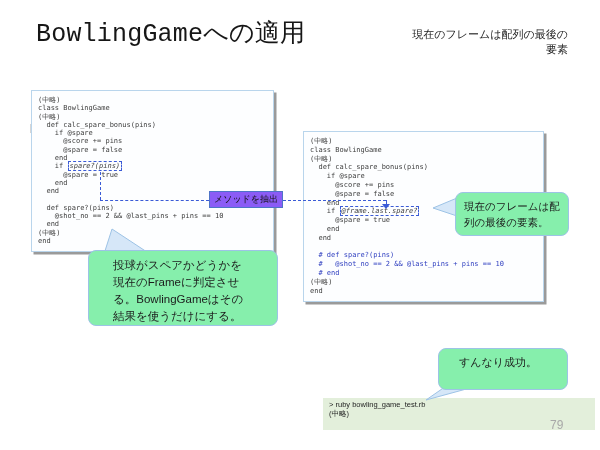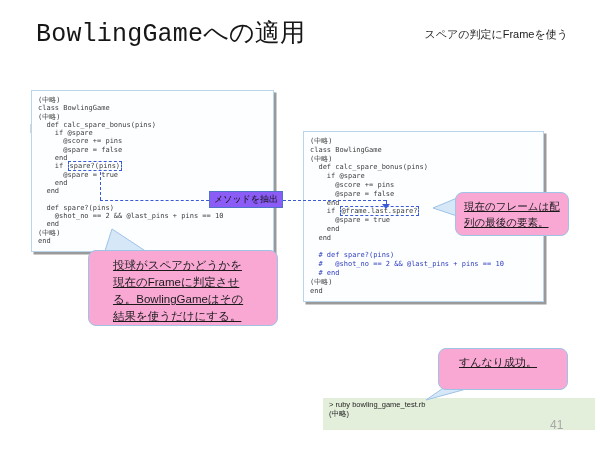--- a/index.html
+++ b/index.html
@@ -24,21 +24,21 @@
     box-shadow:2.5px 2.5px 0 #9a9a9a;
     font-family:"DejaVu Sans Mono","Liberation Mono",monospace;
     color:#3d3d3d;
     padding:5px 6px;
     box-sizing:content-box;
   }
   #left-code{left:31px;top:90px;width:229px;height:150px;font-size:7px;line-height:8.3px;}
   #right-code{left:303px;top:131px;width:227px;height:159px;font-size:7px;line-height:8.8px;}
   .bound-line{white-space:pre;}
   .comment-lines .bound-line{color:#3140c0;}
-  .hl{border:1px dashed #3b5bd6;padding:0 1px;}
+  .hl{border:1px dashed #3b5bd6;padding:0 1px;font-style:italic;}
 
   
   .dash-h{position:absolute;height:0;border-top:1px dashed #3b5bd6;}
   .dash-v{position:absolute;width:0;border-left:1px dashed #3b5bd6;}
   #conn-v-left{left:100px;top:172px;height:28px;}
   #conn-h-left{left:100px;top:200px;width:109px;}
   #conn-h-right{left:283px;top:200px;width:103px;}
   #conn-v-right{left:386px;top:200px;height:4px;}
   #arrow-down{left:382px;top:204px;width:0;height:0;
     border-left:4px solid transparent;border-right:4px solid transparent;
@@ -52,39 +52,38 @@
   
   #terminal{
     left:323px;top:398px;width:260px;height:26px;
     background:#e3efdb;padding:3px 6px;
     font-size:7.5px;line-height:8.5px;color:#1f1f1f;
   }
 
   
   .bubble{
     position:absolute;
-    background:#f9a8d4;
+    background:#86efac;
     border:1px solid #9dc3e6;
     border-radius:8px;
     color:#1b1b1b;
-    text-decoration:underline;
   }
   #bubble-left{left:88px;top:250px;width:140px;height:62px;padding:6px 24px;font-size:11.5px;line-height:17px;}
   #bubble-right{left:455px;top:192px;width:96px;height:32px;padding:5px 8px;font-size:10.5px;line-height:16px;}
   #bubble-success{left:438px;top:348px;width:88px;height:28px;padding:6px 20px;font-size:11px;line-height:14px;}
 
   #tails{left:0;top:0;width:600px;height:450px;pointer-events:none;}
 
   #page-number{left:550px;top:418px;font-size:12px;color:#a8a8a8;}
 </style>
 </head>
 <body>
 
 <div class="abs" id="slide-title">BowlingGameへの適用</div>
-<div class="abs" id="slide-subtitle">スペアの判定にFrameを使う</div>
+<div class="abs" id="slide-subtitle">現在のフレームは配列の最後の要素</div>
 <div class="abs" id="filename-label">bowling_game.rb</div>
 
 <div class="codebox" id="left-code">
   <div>
       <div class="bound-line">(中略)</div>
       <div class="bound-line">class BowlingGame</div>
       <div class="bound-line">(中略)</div>
       <div class="bound-line">  def calc_spare_bonus(pins)</div>
       <div class="bound-line">    if @spare</div>
       <div class="bound-line">      @score += pins</div>
@@ -149,13 +148,13 @@
 <svg class="abs" id="tails" viewBox="0 0 600 450">
   <polygon points="104,254 150,254 112,229" fill="#d6e7f8" stroke="#9dc3e6" stroke-width="1"></polygon>
   <polygon points="457,198 457,216 433,208" fill="#d6e7f8" stroke="#9dc3e6" stroke-width="1"></polygon>
   <polygon points="452,382 492,382 426,400" fill="#d6e7f8" stroke="#9dc3e6" stroke-width="1"></polygon>
 </svg>
 
 <div class="bubble" id="bubble-left">投球がスペアかどうかを現在のFrameに判定させる。BowlingGameはその結果を使うだけにする。</div>
 <div class="bubble" id="bubble-right">現在のフレームは配列の最後の要素。</div>
 <div class="bubble" id="bubble-success">すんなり成功。</div>
 
-<div class="abs" id="page-number">41</div>
+<div class="abs" id="page-number">79</div>
 
 </body></html>

